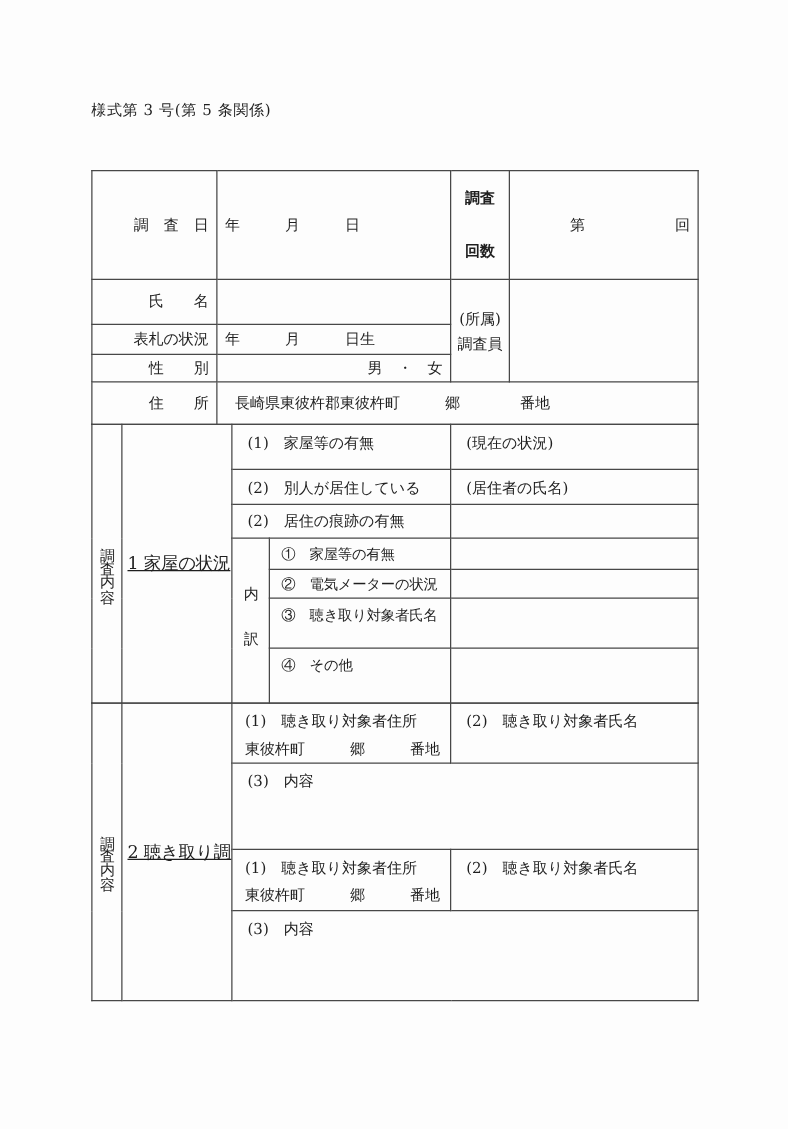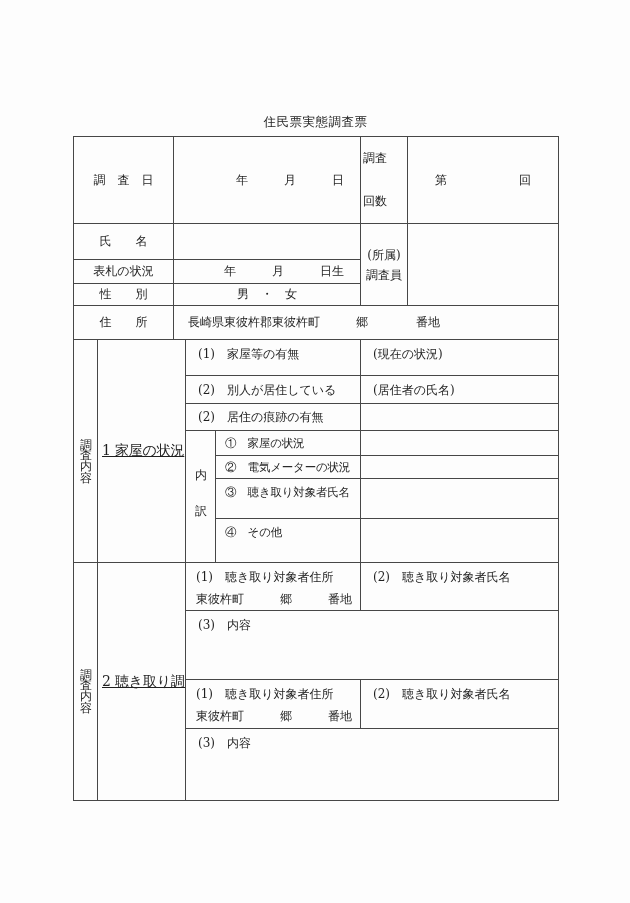--- a/index.html
+++ b/index.html
@@ -41,27 +41,27 @@
   #t2 tr:nth-child(3){height:27px}
   #t2 tr:nth-child(4){height:25px}
   #t2 tr:nth-child(5){height:23px}
   #t2 tr:nth-child(6){height:40px}
   #t2 tr:nth-child(7){height:44px}
   #t3 tr:nth-child(1){height:45px}
   #t3 tr:nth-child(2){height:69px}
   #t3 tr:nth-child(3){height:49px}
   #t3 tr:nth-child(4){height:72px}
 
-  .c{text-align:center;}
-  .r{text-align:right;padding-right:16px;font-family:Liberation Serif, serif;}
+  .c{text-align:right;}
+  .r{text-align:left;padding-right:16px;font-family:Liberation Serif, serif;}
   .vtop{vertical-align:top;padding-top:6px;}
   .pl{padding-left:12px;}
   .addr{padding-left:14px;white-space:nowrap;}
   .nowrap{white-space:nowrap;}
-  .two-line{line-height:19px;padding:12px 2px;}
+  .two-line{text-align:center;line-height:19px;padding:12px 2px;font-weight:bold;}
   .staff-line{text-align:center;line-height:20px;padding:0 2px;}
   .sec-name{font-size:14px;padding-left:4px;white-space:nowrap;letter-spacing:-0.2px;text-decoration:underline;}
   .bd-item{font-size:11.5px;padding-left:9px;white-space:nowrap;letter-spacing:-0.2px;}
   .side-cell{text-align:center;padding:0;}
   .vside{
     display:inline-block;
     writing-mode:vertical-rl;
     text-orientation:upright;
     letter-spacing:11px;
     font-size:12px;
@@ -73,21 +73,21 @@
     letter-spacing:36px;
     font-size:12px;
   }
   .iv-addr{vertical-align:top;padding:3px 0 0 10px;line-height:22px;white-space:nowrap;}
 </style>
 </head>
 <body>
 
 <div class="page">
 
-  <div class="form-title">住民票実態調査票</div>
+  <div class="form-number">様式第 3 号(第 5 条関係)</div>
 
   <div class="tables">
 
     <table id="t1">
       <colgroup>
           <col style="width:100px">
           <col style="width:187px">
           <col style="width:47px">
           <col style="width:151px">
         </colgroup>
@@ -143,21 +143,21 @@
       <tr>
         <td colspan="2" class="pl vtop nowrap">(2)　別人が居住している</td>
         <td class="pl vtop">(居住者の氏名)</td>
       </tr>
       <tr>
         <td colspan="2" class="pl nowrap">(2)　居住の痕跡の有無</td>
         <td class="pl"></td>
       </tr>
       <tr>
         <td rowspan="4" class="side-cell"><span class="vbd">内訳</span></td>
-        <td class="bd-item">①　家屋の状況</td>
+        <td class="bd-item">①　家屋等の有無</td>
         <td></td>
       </tr>
       <tr>
         <td class="bd-item">②　電気メーターの状況</td>
         <td></td>
       </tr>
       <tr>
         <td class="bd-item vtop">③　聴き取り対象者氏名</td>
         <td></td>
       </tr>

